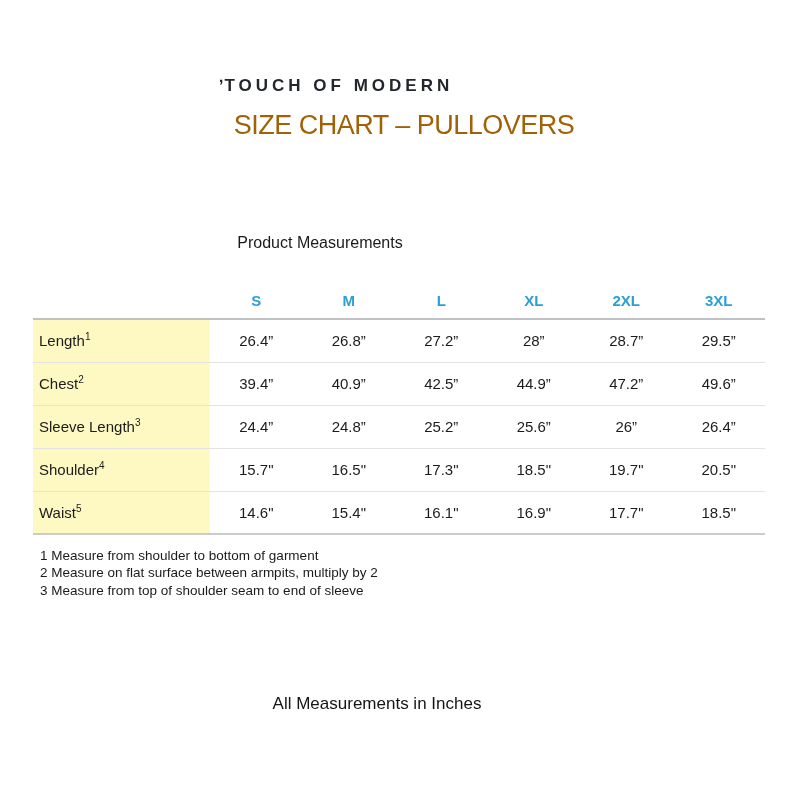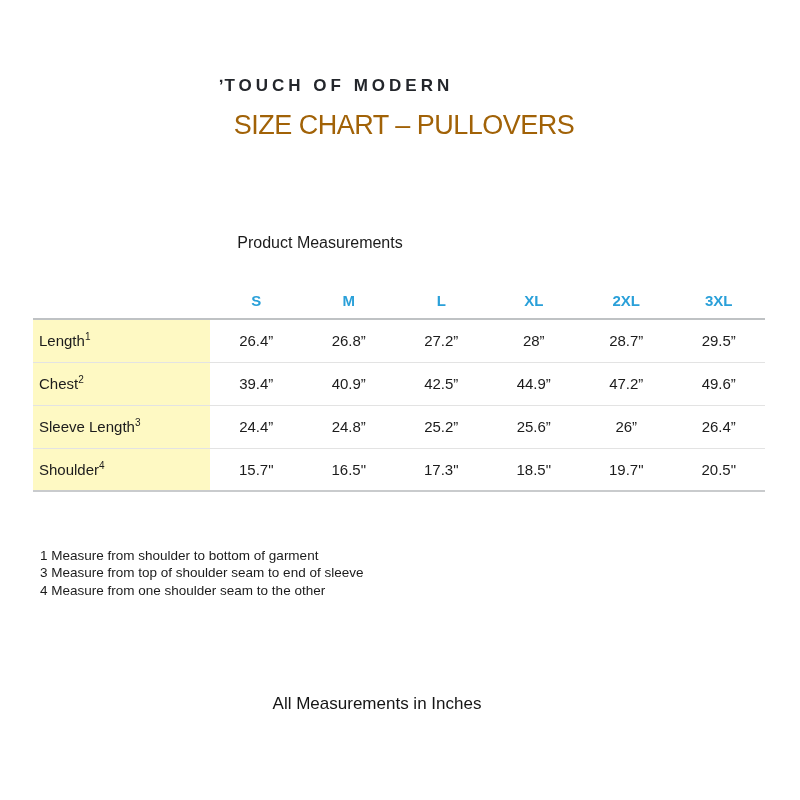--- a/index.html
+++ b/index.html
@@ -120,22 +120,31 @@
     </tr>
     <tr>
       <th class="row-label"><span>Shoulder</span><sup>4</sup></th>
       <td>15.7"</td>
       <td>16.5"</td>
       <td>17.3"</td>
       <td>18.5"</td>
       <td>19.7"</td>
       <td>20.5"</td>
     </tr>
+    <tr>
+      <th class="row-label"><span>Waist</span><sup>5</sup></th>
+      <td>14.6"</td>
+      <td>15.4"</td>
+      <td>16.1"</td>
+      <td>16.9"</td>
+      <td>17.7"</td>
+      <td>18.5"</td>
+    </tr>
   </tbody>
 </table>
 
 <div class="footnotes">
   <div class="footnote">1 Measure from shoulder to bottom of garment</div>
+  <div class="footnote">2 Measure on flat surface between armpits, multiply by 2</div>
   <div class="footnote">3 Measure from top of shoulder seam to end of sleeve</div>
-  <div class="footnote">4 Measure from one shoulder seam to the other</div>
 </div>
 
 <div class="footer">All Measurements in Inches</div>
 
 </body></html>

